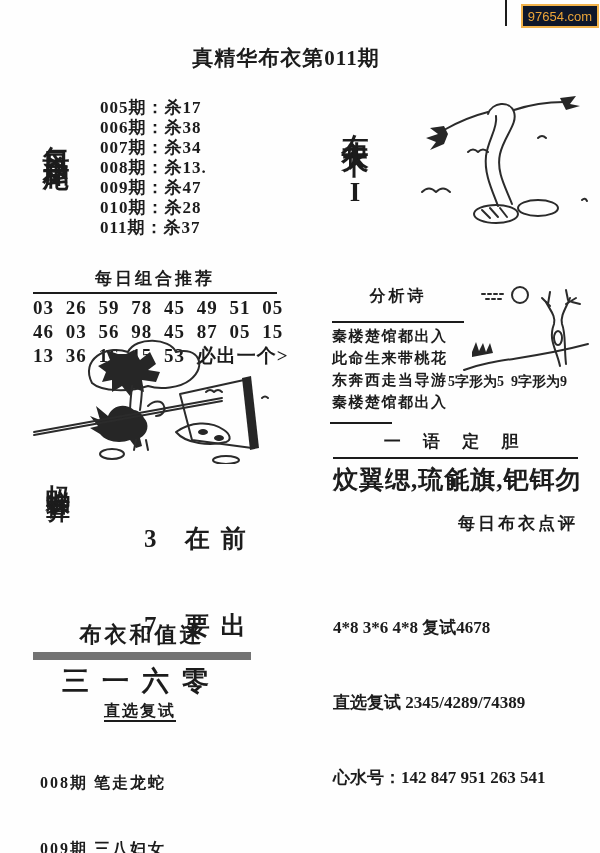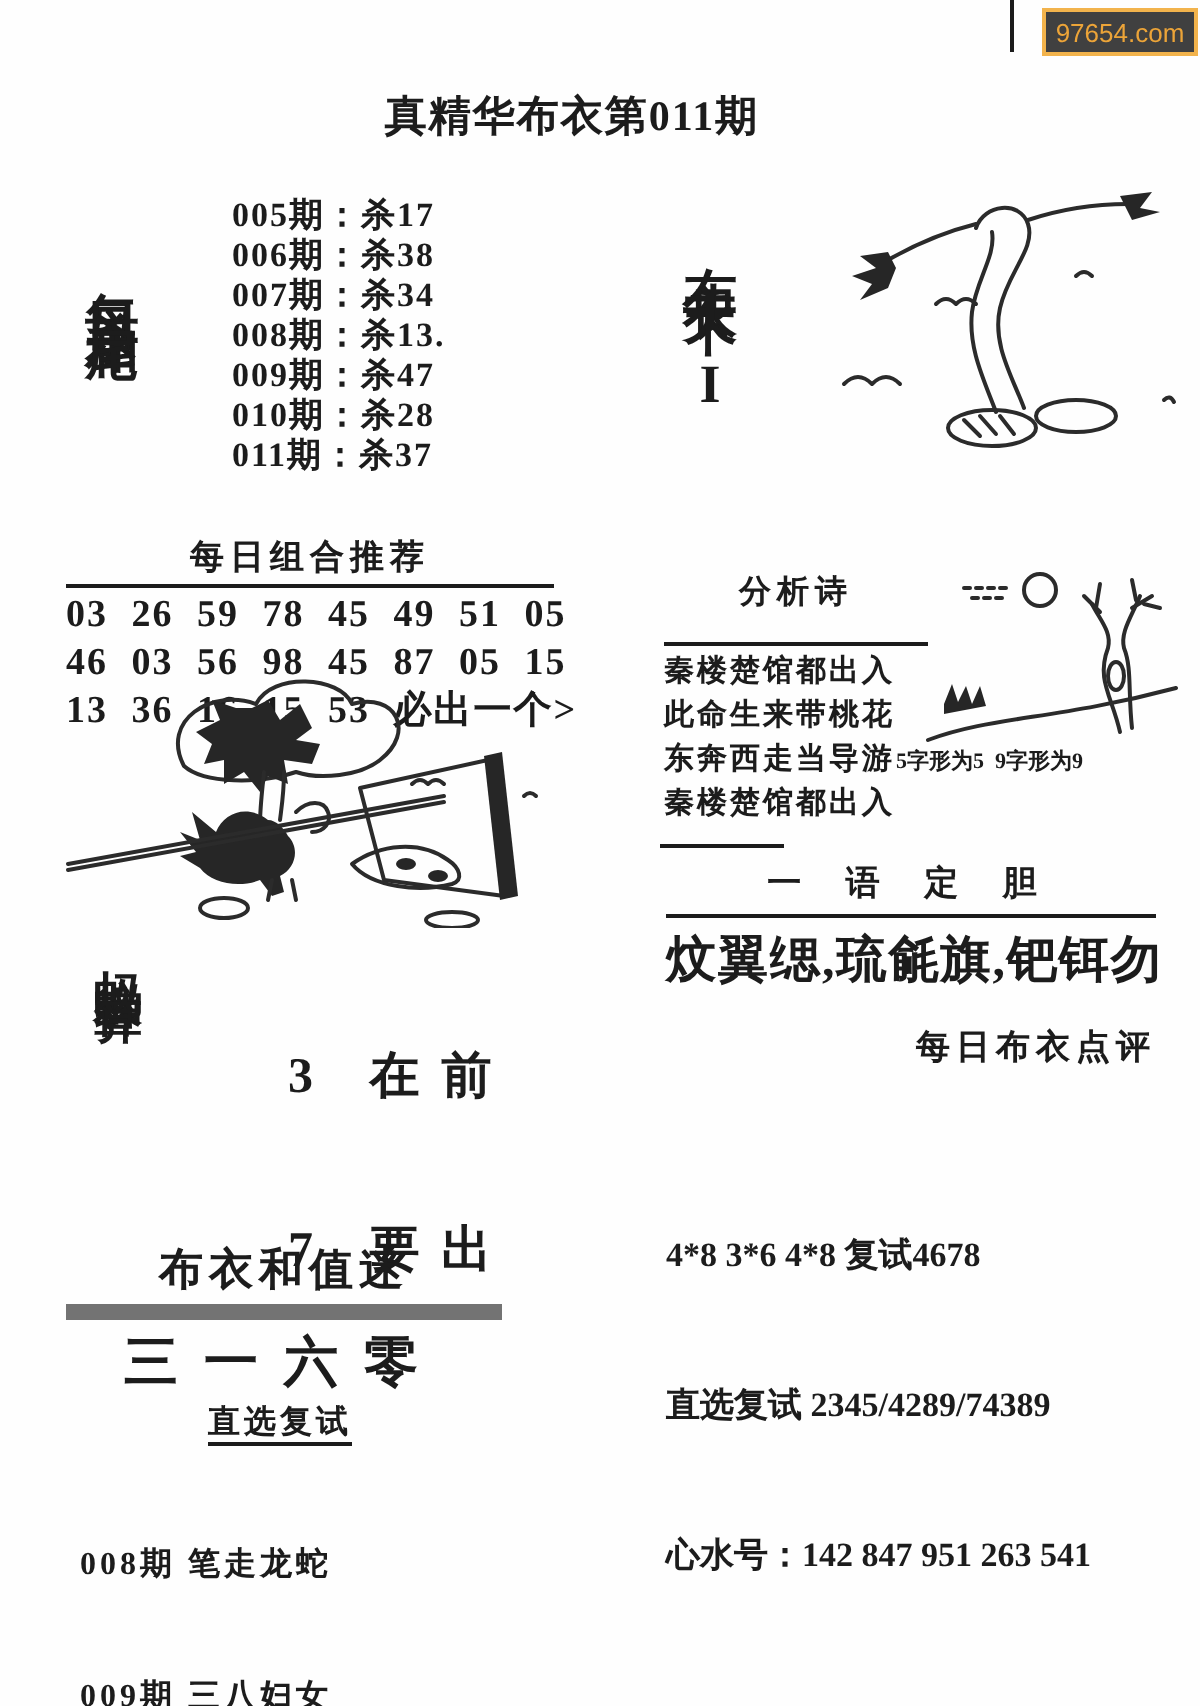--- a/index.html
+++ b/index.html
@@ -4,28 +4,28 @@
 <style>
   html,body{margin:0;padding:0;background:#ffffff;}
   .page{position:relative;width:600px;height:853px;background:#fefefe;overflow:hidden;
         font-family:"Liberation Serif","DejaVu Serif",serif;color:#1c1c1c;}
   .abs{position:absolute;}
   .pre{white-space:pre;}
   
   .wm-box{top:4px;left:521px;width:74px;height:20px;border:2px solid #f2b34c;
           display:flex;align-items:center;justify-content:center;
           font-family:"Liberation Sans","DejaVu Sans",sans-serif;
-          font-size:13px;color:#eca438;background:#404040;}
+          font-size:13px;color:#eca438;background:#0f172a;}
   .wm-tick{top:0;left:505px;width:2px;height:26px;background:#1c1c1c;}
   
   .title{top:44px;left:0;width:572px;text-align:center;font-size:21px;font-weight:bold;letter-spacing:1px;}
   
   .v{writing-mode:vertical-rl;text-orientation:upright;font-weight:bold;}
   
-  .dk{top:98px;left:38px;display:flex;gap:16px;}
+  .dk{top:98px;left:38px;display:flex;}
   .dk-label{font-size:27px;letter-spacing:5px;margin-top:26px;}
   .dk-rows{margin-left:26px;font-size:17px;line-height:20px;font-weight:bold;letter-spacing:1px;}
   
   .combo{top:267px;left:33px;width:244px;}
   .combo-h{text-align:center;font-size:17px;font-weight:bold;letter-spacing:3px;
            border-bottom:2px solid #1c1c1c;padding-bottom:2px;}
   .combo-r{font-size:19px;font-weight:bold;line-height:21px;letter-spacing:1px;word-spacing:6px;margin-top:3px;}
   
   .sk{stroke:#2b2b2b;fill:none;stroke-width:2;stroke-linecap:round;stroke-linejoin:round;}
   .skf{fill:#262626;stroke:none;}
@@ -43,21 +43,21 @@
   .fc-h span{border-bottom:2px solid #1c1c1c;padding-bottom:1px;}
   .fc-rows{font-size:16px;font-weight:bold;line-height:22px;letter-spacing:2px;margin-top:6px;white-space:pre;}
   
   .tx{top:112px;left:337px;}
   .tx-label{font-size:27px;letter-spacing:7px;}
   
   .poem{top:286px;left:332px;width:132px;}
   .poem-h{text-align:center;font-size:16px;font-weight:bold;letter-spacing:3px;
           border-bottom:2px solid #1c1c1c;padding-bottom:14px;}
   .poem-l{font-size:15px;font-weight:bold;line-height:18px;letter-spacing:1.5px;margin-top:4px;white-space:nowrap;}
-  .note{top:373px;left:448px;font-size:11px;font-weight:bold;}
+  .note{top:373px;left:448px;font-size:14px;font-weight:bold;}
   
   .dd-topline{top:422px;left:330px;width:62px;height:2px;background:#1c1c1c;}
   .dd{top:430px;left:333px;width:245px;}
   .dd-h{text-align:center;font-size:17px;font-weight:bold;letter-spacing:9px;
         border-bottom:2px solid #1c1c1c;padding-bottom:4px;}
   .dd-p{font-size:25px;font-weight:bold;margin-top:4px;letter-spacing:1px;white-space:nowrap;}
   
   .rv-h{top:512px;left:333px;width:245px;text-align:right;font-size:17px;font-weight:bold;letter-spacing:3px;}
   .rv{top:565px;left:333px;font-size:17px;font-weight:bold;line-height:25px;white-space:pre;}
 </style>

